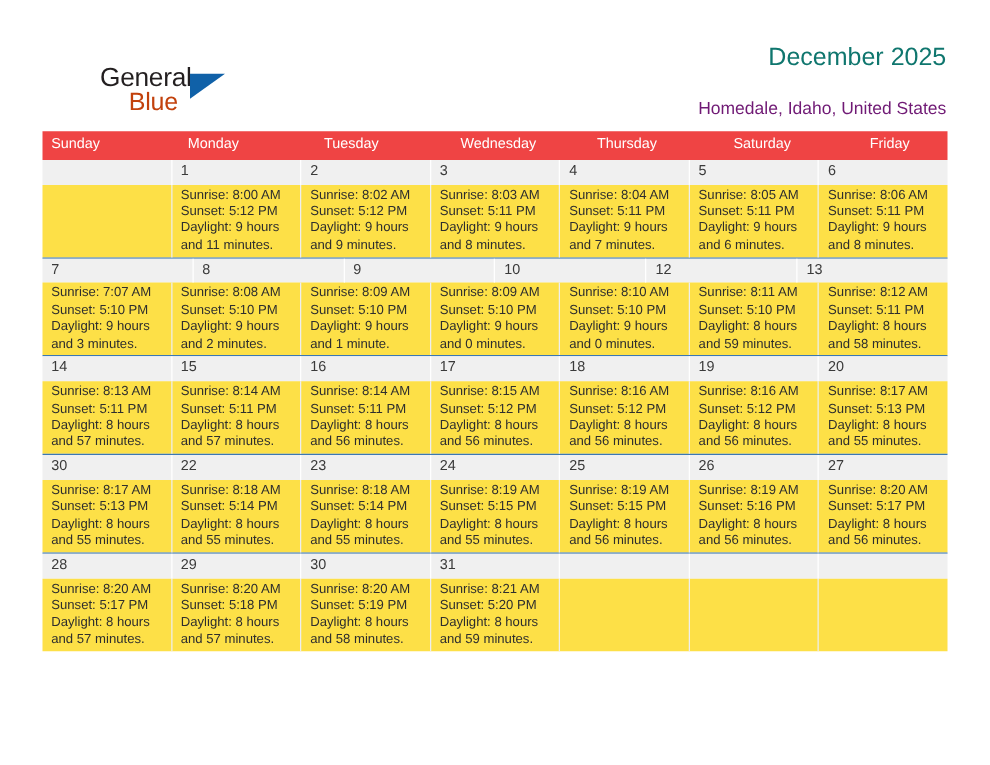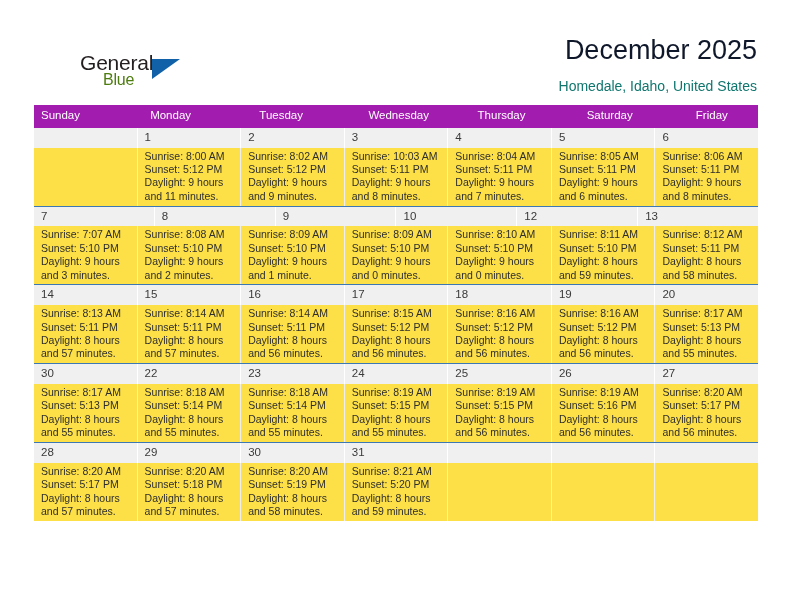--- a/index.html
+++ b/index.html
@@ -35,60 +35,60 @@
     position: absolute;
     left: 0; top: 0;
     font-size: 21px;
     letter-spacing: -0.2px;
     color: #231f20;
     line-height: 1;
   }
   .logo-blue {
     position: absolute;
     left: 23px; top: 20px;
-    font-size: 16px;
+    font-size: 20px;
     letter-spacing: -0.2px;
-    color: #4d7c0f;
+    color: #c2410c;
     line-height: 1;
   }
   .logo-tri {
     position: absolute;
     left: 72px; top: 7px;
     width: 0; height: 0;
     border-left: 28px solid #1061a8;
     border-bottom: 20px solid transparent;
   }
   .title {
     position: absolute;
     right: 35px; top: 35px;
-    font-size: 27px;
-    color: #0f172a;
+    font-size: 20px;
+    color: #0f766e;
     letter-spacing: 0px;
     white-space: nowrap;
     text-align: right;
   }
   .subtitle {
     position: absolute;
     right: 35px; top: 78px;
     font-size: 14px;
-    color: #0f766e;
+    color: #701a75;
     white-space: nowrap;
     text-align: right;
   }
 
   
   .cal {
     position: absolute;
     left: 34px; top: 105px;
     width: 724px;
   }
   .dow-row {
     display: flex;
     width: 100%;
-    background: #a21caf;
+    background: #ef4444;
     gap: 40px;
   }
   .dow {
     flex: 1 1 0;
     padding: 4px 0 5px 7px;
     font-size: 11.5px;
     color: #ffffff;
     line-height: 1.2;
     white-space: nowrap;
   }
@@ -180,21 +180,21 @@
               <div class="line">Daylight: 9 hours</div>
               <div class="line">and 11 minutes.</div>
             </div>
             <div class="cell">
               <div class="line">Sunrise: 8:02 AM</div>
               <div class="line">Sunset: 5:12 PM</div>
               <div class="line">Daylight: 9 hours</div>
               <div class="line">and 9 minutes.</div>
             </div>
             <div class="cell">
-              <div class="line">Sunrise: 10:03 AM</div>
+              <div class="line">Sunrise: 8:03 AM</div>
               <div class="line">Sunset: 5:11 PM</div>
               <div class="line">Daylight: 9 hours</div>
               <div class="line">and 8 minutes.</div>
             </div>
             <div class="cell">
               <div class="line">Sunrise: 8:04 AM</div>
               <div class="line">Sunset: 5:11 PM</div>
               <div class="line">Daylight: 9 hours</div>
               <div class="line">and 7 minutes.</div>
             </div>

